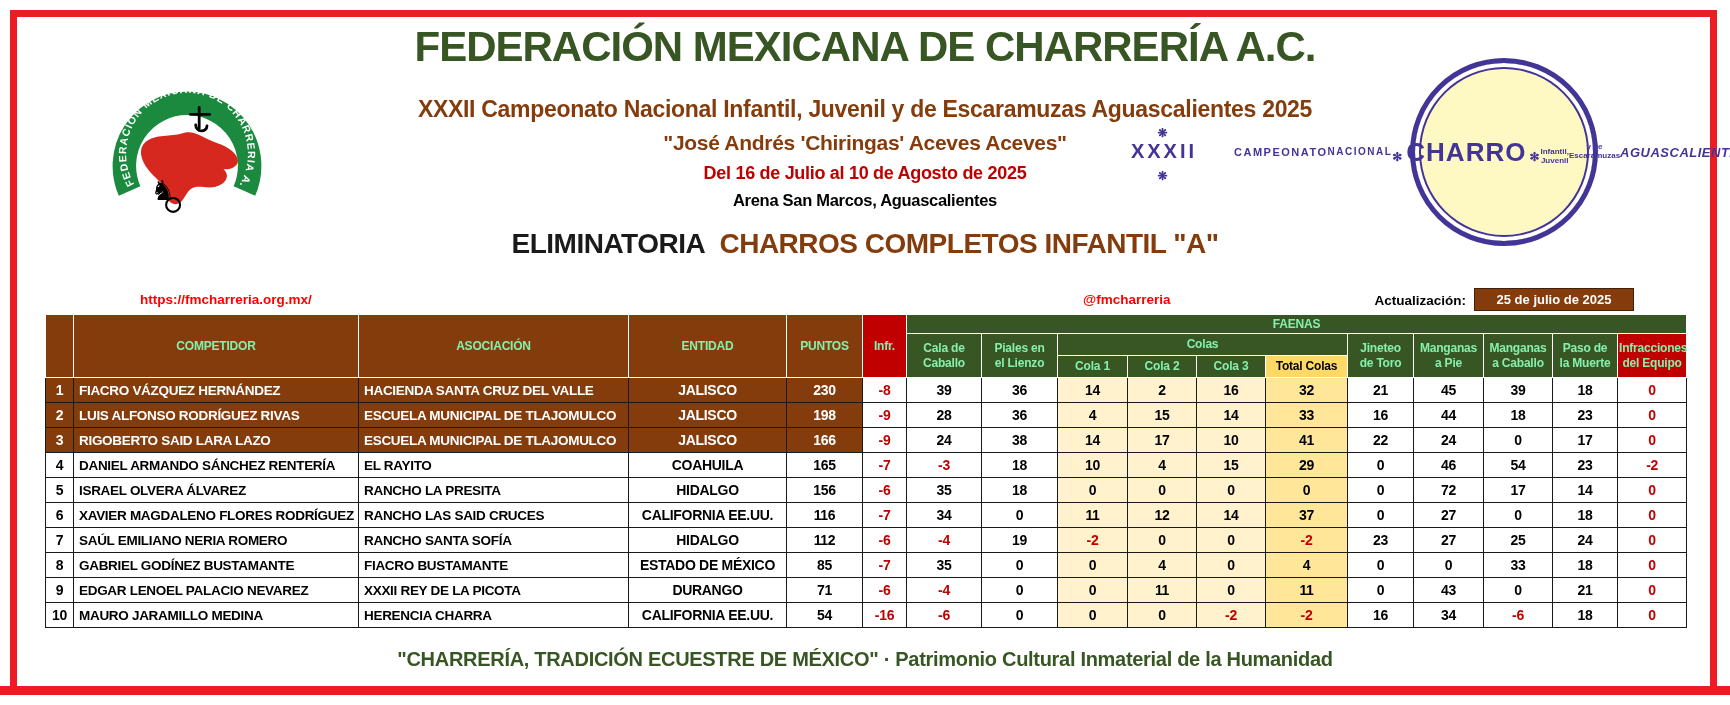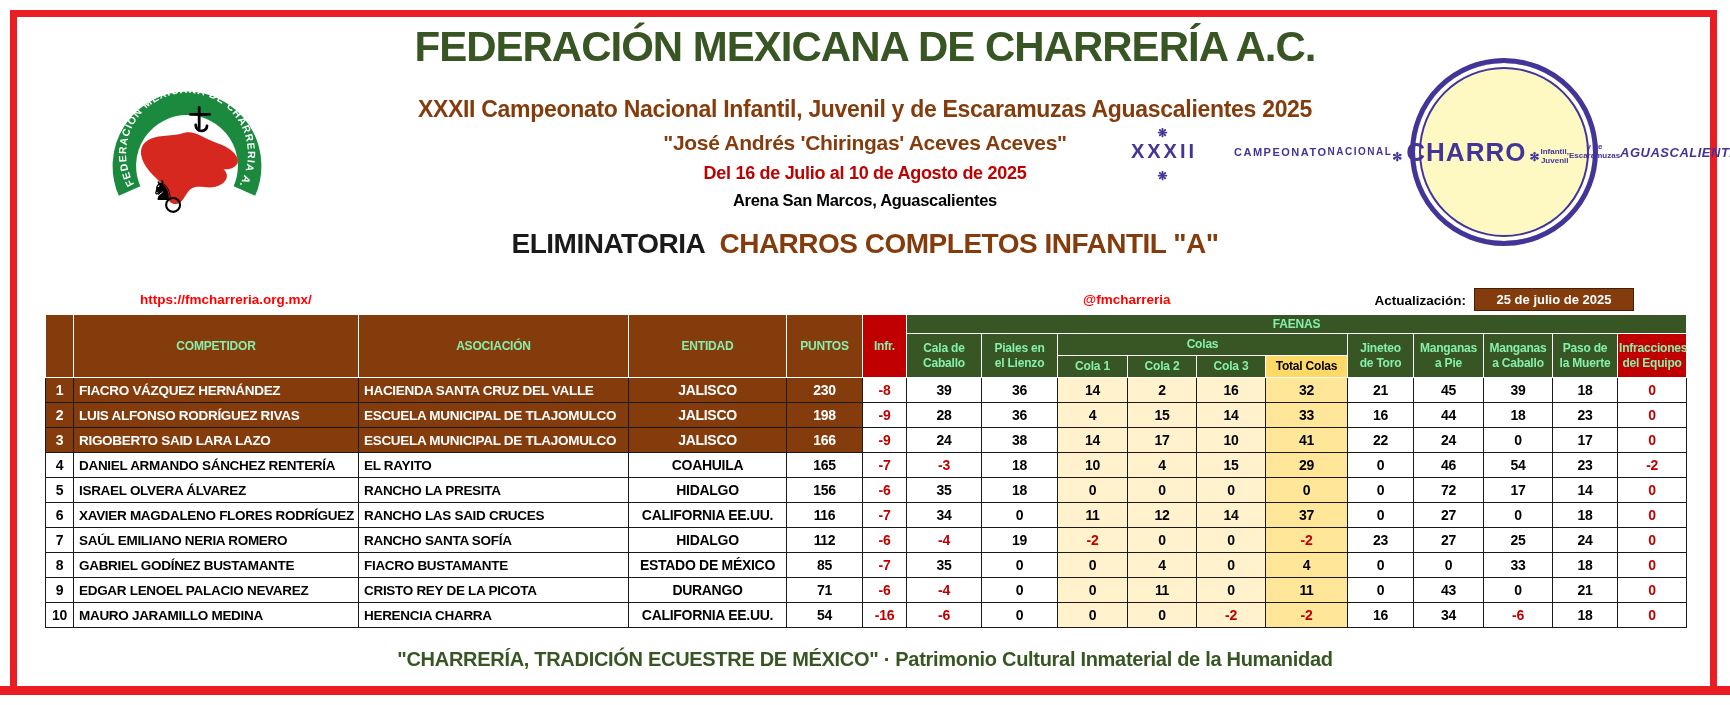--- a/index.html
+++ b/index.html
@@ -336,21 +336,21 @@
             <td class="num total">4</td>
             <td class="num">0</td>
             <td class="num">0</td>
             <td class="num">33</td>
             <td class="num">18</td>
             <td class="num redcol">0</td>
           </tr>
           <tr>
             <td class="rank">9</td>
             <td class="name">EDGAR LENOEL PALACIO NEVAREZ</td>
-            <td class="assoc">CRISTO REY DE LA PICOTA</td>
+            <td class="assoc">XXXII REY DE LA PICOTA</td>
             <td class="state">DURANGO</td>
             <td class="points">71</td>
             <td class="infr redcol neg">-6</td>
             <td class="num neg">-4</td>
             <td class="num">0</td>
             <td class="num cola">0</td>
             <td class="num cola">11</td>
             <td class="num cola">0</td>
             <td class="num total">11</td>
             <td class="num">0</td>

